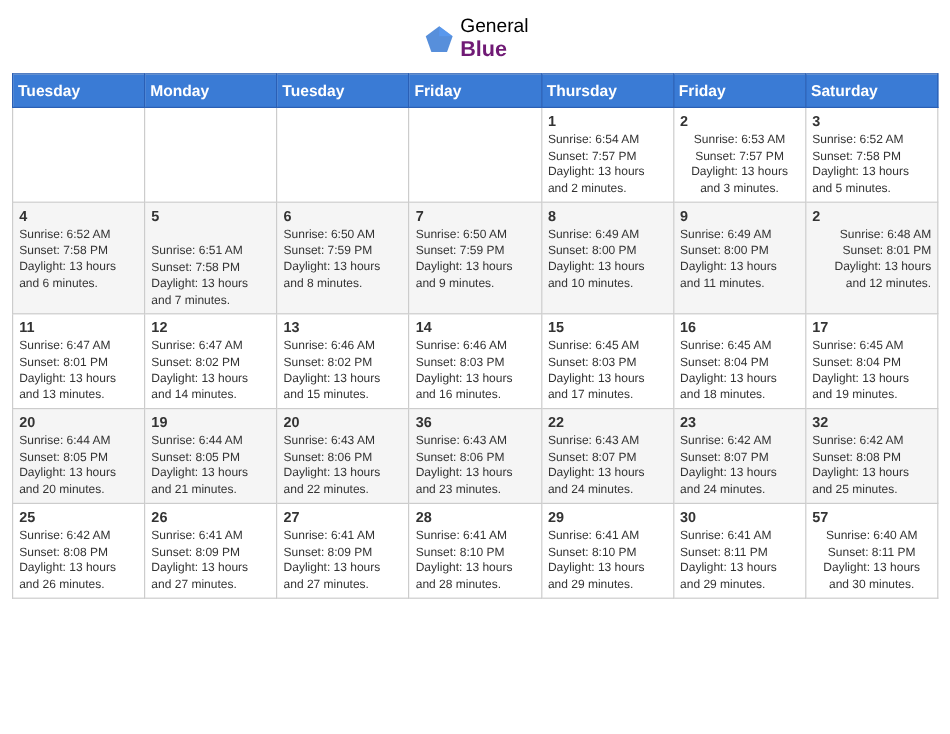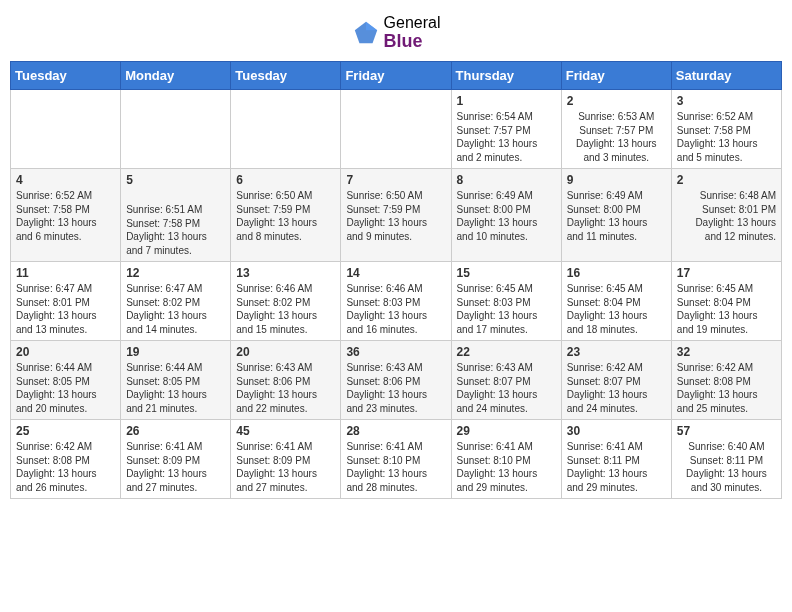--- a/index.html
+++ b/index.html
@@ -304,21 +304,21 @@
 and 26 minutes.</div>
         </td>
         <td>
           <span class="day-number">26</span>
           <div class="day-info" style="white-space: pre-line;">Sunrise: 6:41 AM
 Sunset: 8:09 PM
 Daylight: 13 hours
 and 27 minutes.</div>
         </td>
         <td>
-          <span class="day-number">45</span>
+          <span class="day-number">27</span>
           <div class="day-info" style="white-space: pre-line;">Sunrise: 6:41 AM
 Sunset: 8:09 PM
 Daylight: 13 hours
 and 27 minutes.</div>
         </td>
         <td>
           <span class="day-number">28</span>
           <div class="day-info" style="white-space: pre-line;">Sunrise: 6:41 AM
 Sunset: 8:10 PM
 Daylight: 13 hours

